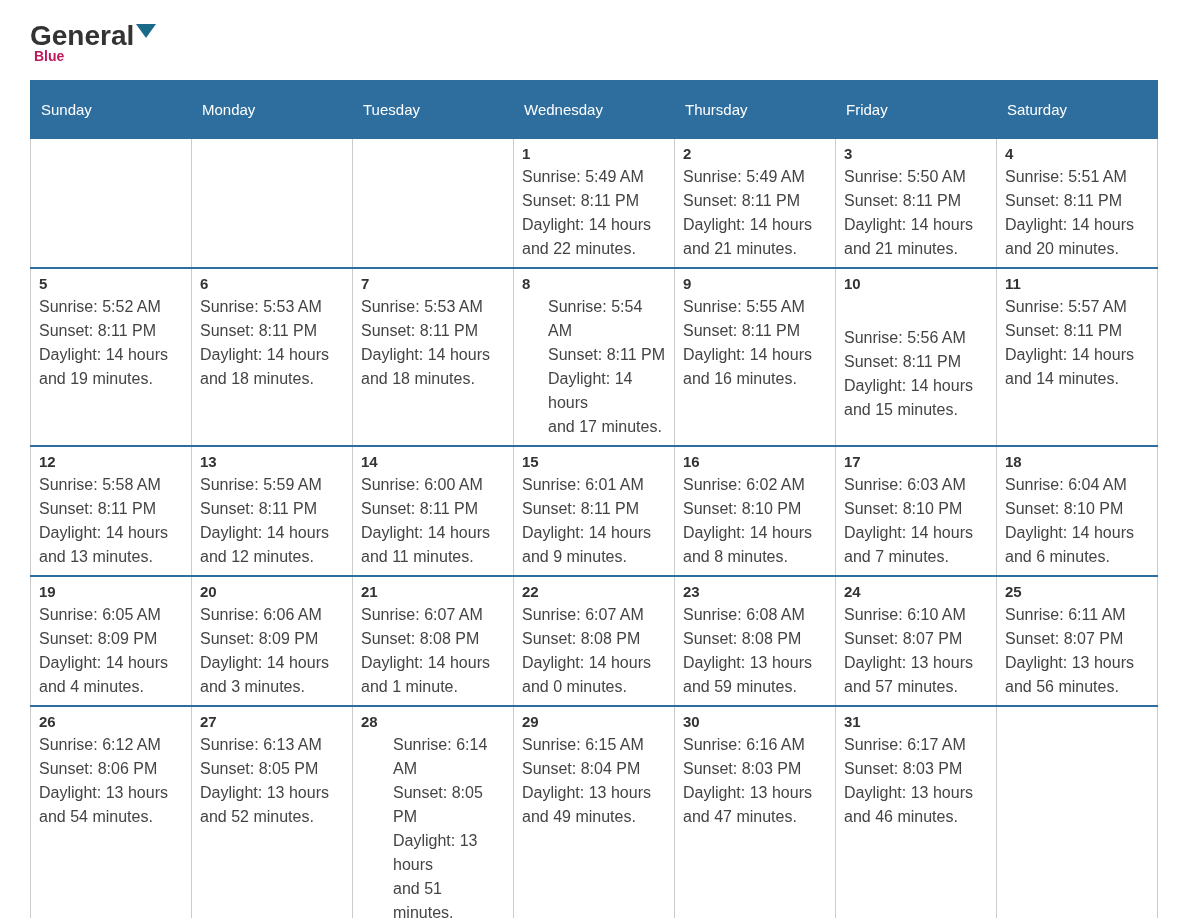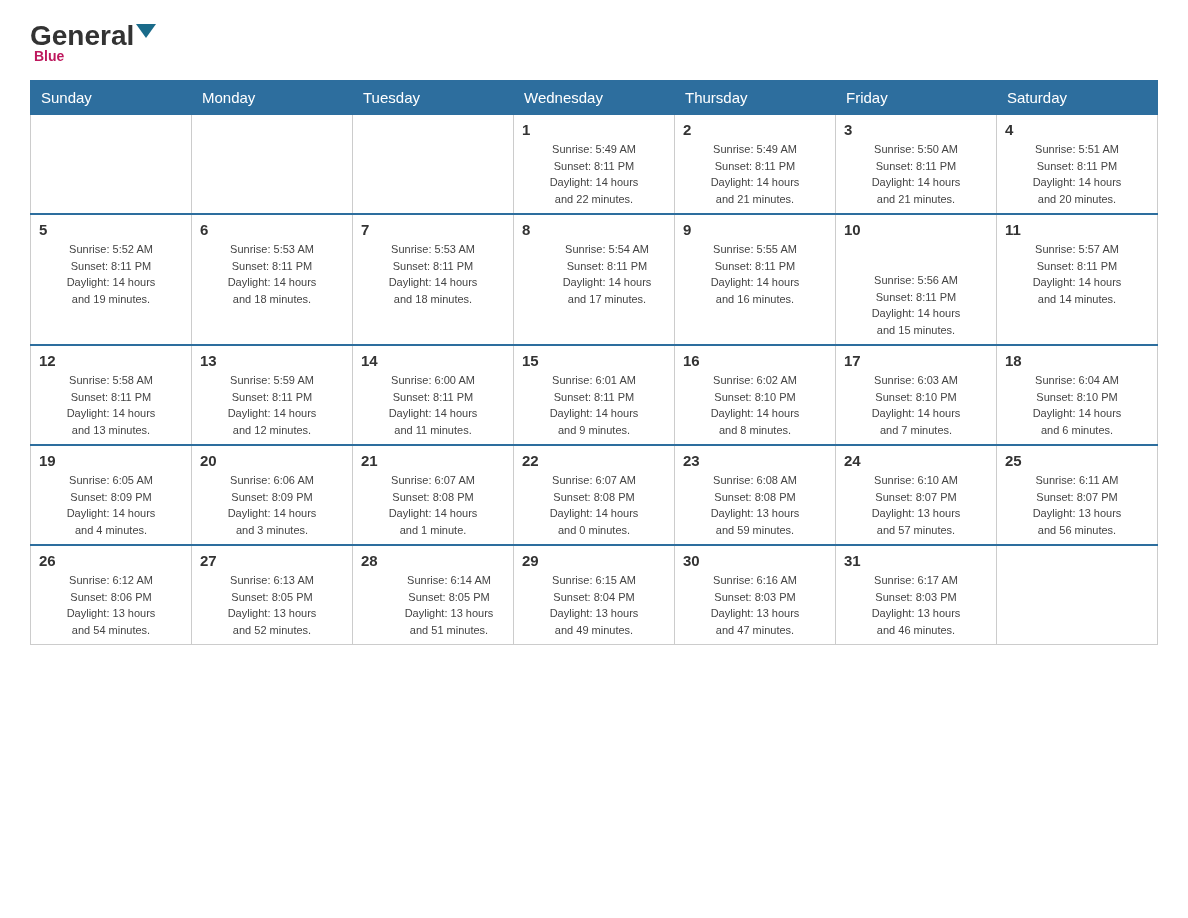--- a/index.html
+++ b/index.html
@@ -64,44 +64,43 @@
     .calendar-table {
       width: 100%;
       border-collapse: collapse;
       border: 1px solid #999;
     }
     .calendar-table th {
       background-color: #2d6e9e;
       color: #fff;
       font-size: 15px;
       font-weight: normal;
-      padding: 8px 10px;
+      padding: 20px 10px;
       text-align: left;
       border: 1px solid #2d6e9e;
     }
     .calendar-table td {
       vertical-align: top;
       padding: 6px 8px;
       border: 1px solid #ccc;
       width: calc(100% / 7);
       min-height: 90px;
       font-size: 12.5px;
       color: #333;
     }
     .day-number {
       font-size: 15px;
       font-weight: bold;
       color: #333;
       margin-bottom: 3px;
     }
     .day-info {
-      font-size: 11px;
+      font-size: 16px;
       color: #444;
       line-height: 1.5;
-      text-align: center;
     }
     .row-separator td {
       border-top: 2px solid #2d6e9e;
     }
     .empty-cell {
       background: #fff;
     }
   </style>
 </head>
 <body>

